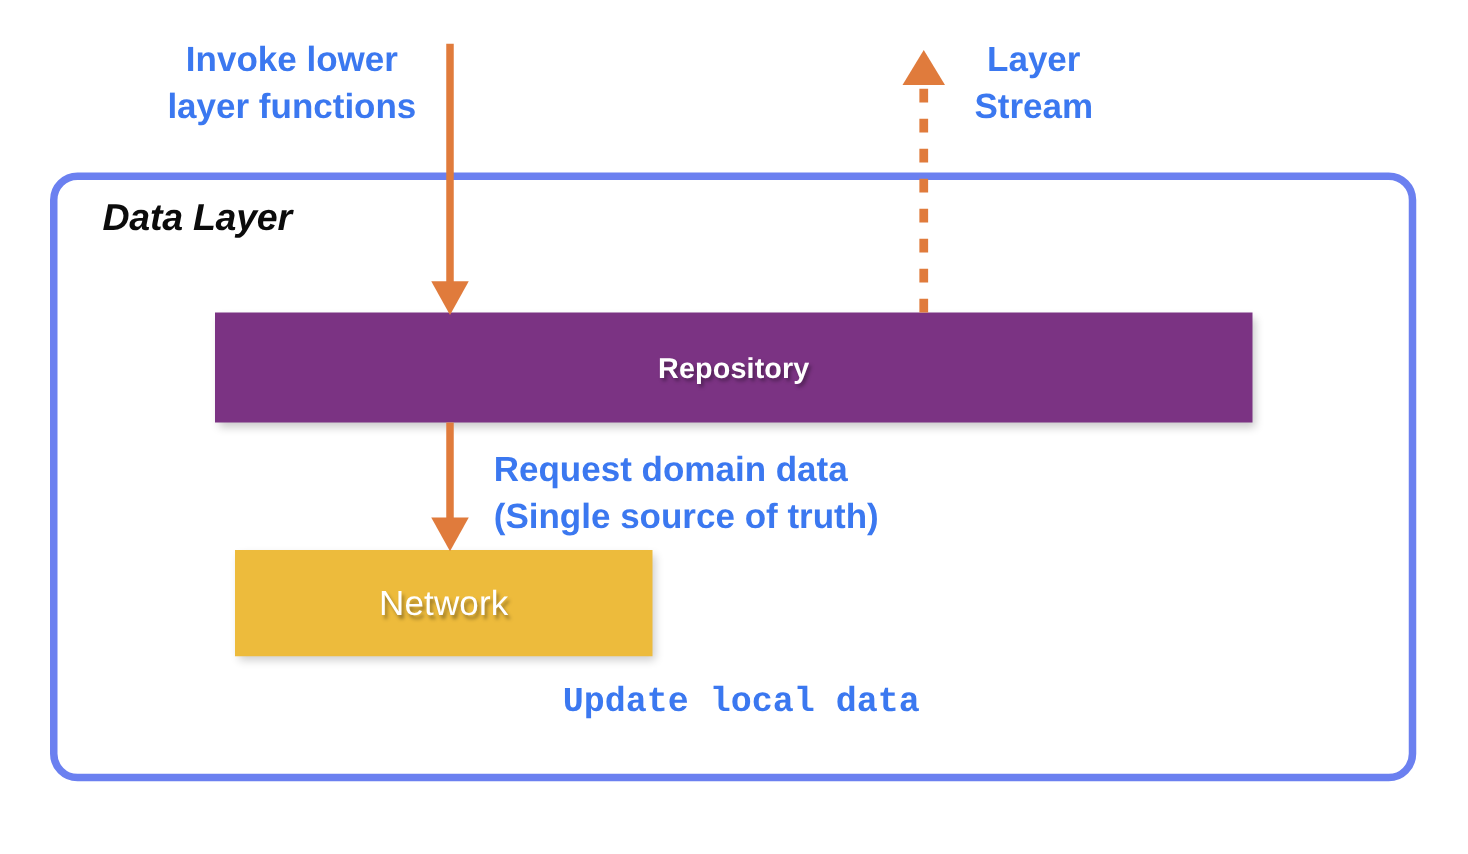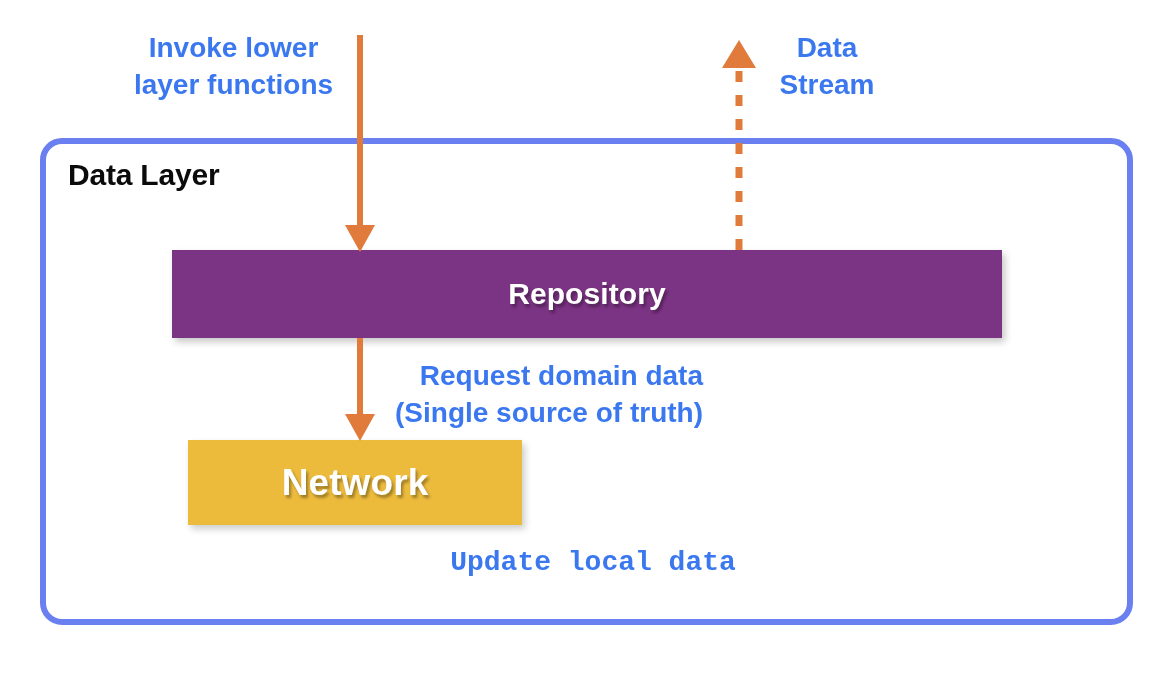--- a/index.html
+++ b/index.html
@@ -30,44 +30,45 @@
     top: 138px;
     width: 1093px;
     height: 487px;
     box-sizing: border-box;
     border: 6px solid #6B80F0;
     border-radius: 22px;
     background: #ffffff;
   }
   .layer-title {
     position: absolute;
-    left: 68px;
+    left: 82px;
     top: 158px;
     font-size: 30px;
     font-weight: bold;
     color: #0b0b0b;
     letter-spacing: -0.2px;
     white-space: nowrap;
+    font-style: italic;
   }
 
   
   .repository-box {
     position: absolute;
     left: 172px;
     top: 250px;
     width: 830px;
     height: 88px;
     background: #7B3383;
     box-shadow: 3px 4px 7px rgba(0,0,0,0.22);
     display: flex;
     align-items: center;
     justify-content: center;
   }
   .repository-label {
-    font-size: 30px;
+    font-size: 23px;
     font-weight: bold;
     color: #ffffff;
     letter-spacing: 0.1px;
     text-shadow: 2px 3px 3px rgba(0,0,0,0.34);
     white-space: nowrap;
   }
 
   
   .network-box {
     position: absolute;
@@ -75,22 +76,22 @@
     top: 440px;
     width: 334px;
     height: 85px;
     background: #EDBB3C;
     box-shadow: 3px 4px 7px rgba(0,0,0,0.20);
     display: flex;
     align-items: center;
     justify-content: center;
   }
   .network-label {
-    font-size: 37px;
-    font-weight: bold;
+    font-size: 28px;
+    font-weight: normal;
     color: #ffffff;
     letter-spacing: 0.1px;
     text-shadow: 2px 3px 3px rgba(0,0,0,0.34);
     white-space: nowrap;
   }
 
   
   .note {
     position: absolute;
     color: #3B78F0;
@@ -105,24 +106,24 @@
     width: 205px;
     text-align: center;
   }
   .note-stream {
     left: 767px;
     top: 30px;
     width: 120px;
     text-align: center;
   }
   .note-request {
-    left: 383px;
+    left: 395px;
     top: 358px;
     width: 320px;
-    text-align: right;
+    text-align: left;
   }
   .note-update {
     left: 440px;
     top: 545px;
     width: 306px;
     text-align: center;
     font-family: Liberation Mono, monospace;
   }
 
   
@@ -146,21 +147,21 @@
     <span class="repository-label">Repository</span>
   </div>
 
   <div class="network-box">
     <span class="network-label">Network</span>
   </div>
 
   <div class="note note-invoke">Invoke lower
 layer functions</div>
 
-  <div class="note note-stream">Data
+  <div class="note note-stream">Layer
 Stream</div>
 
   <div class="note note-request">Request domain data
 (Single source of truth)</div>
 
   <div class="note note-update">Update local data</div>
 
   <svg id="arrows" viewBox="0 0 1174 683">
 
     <g>

